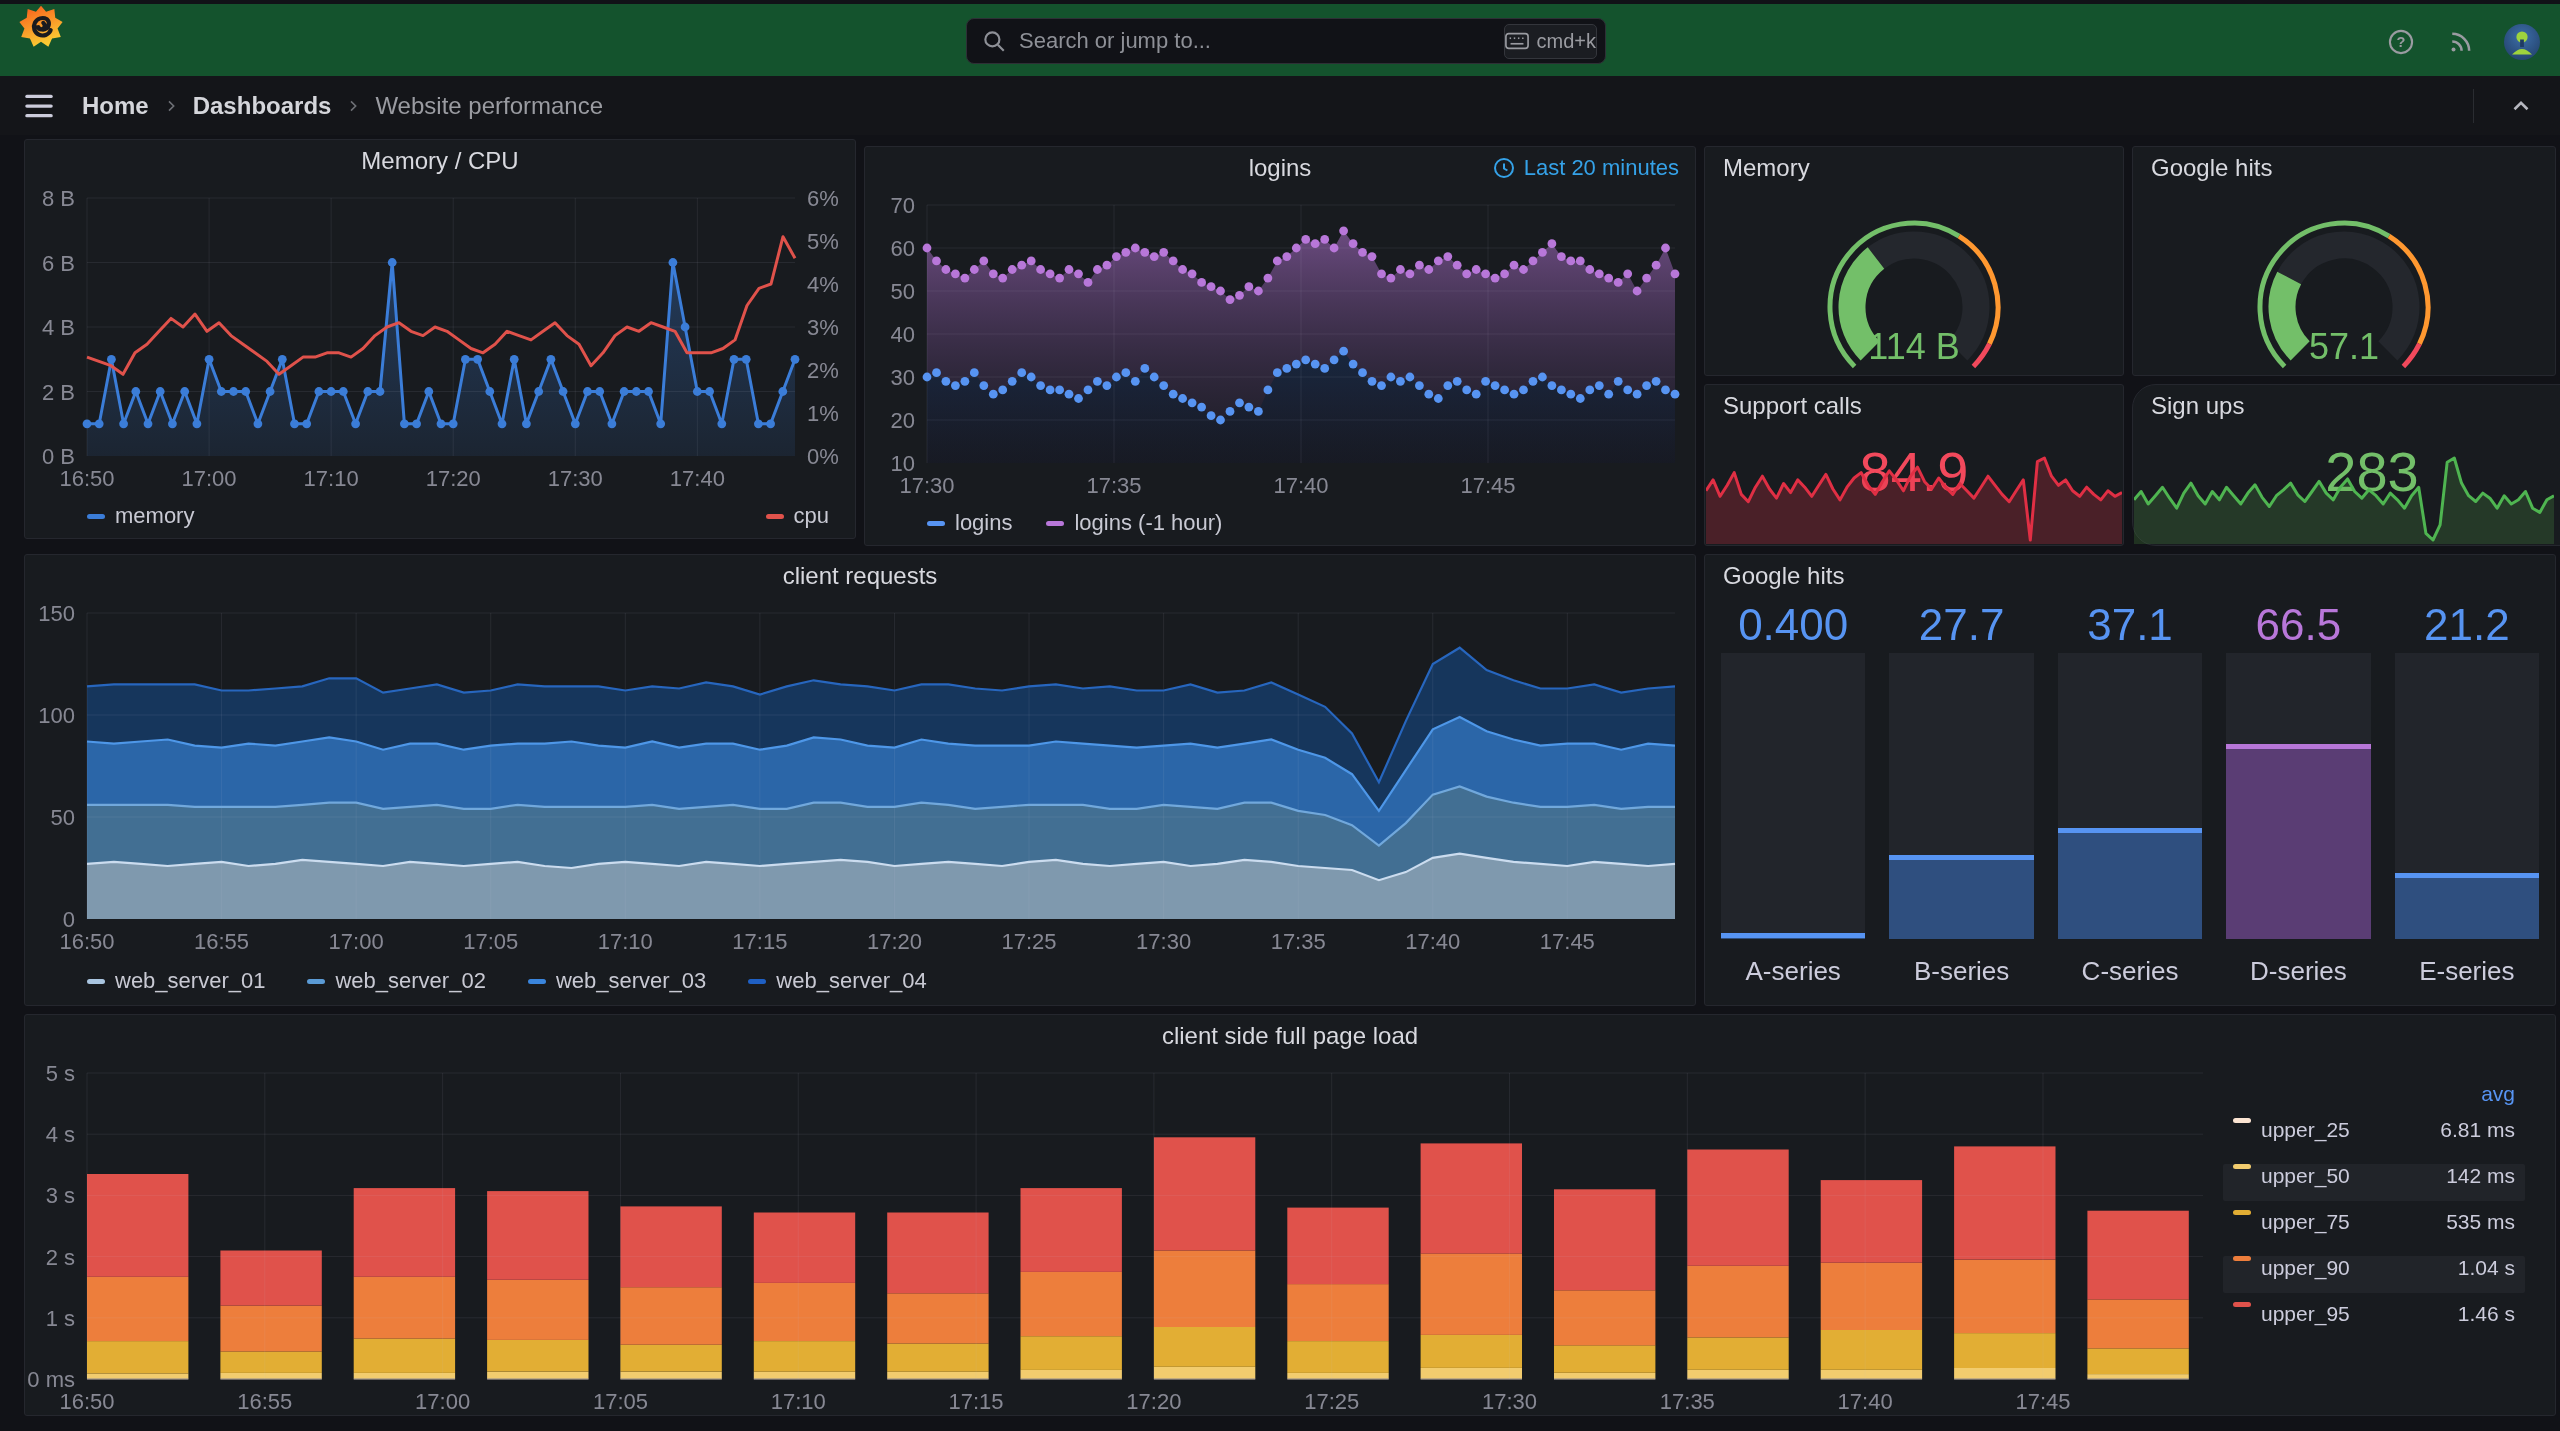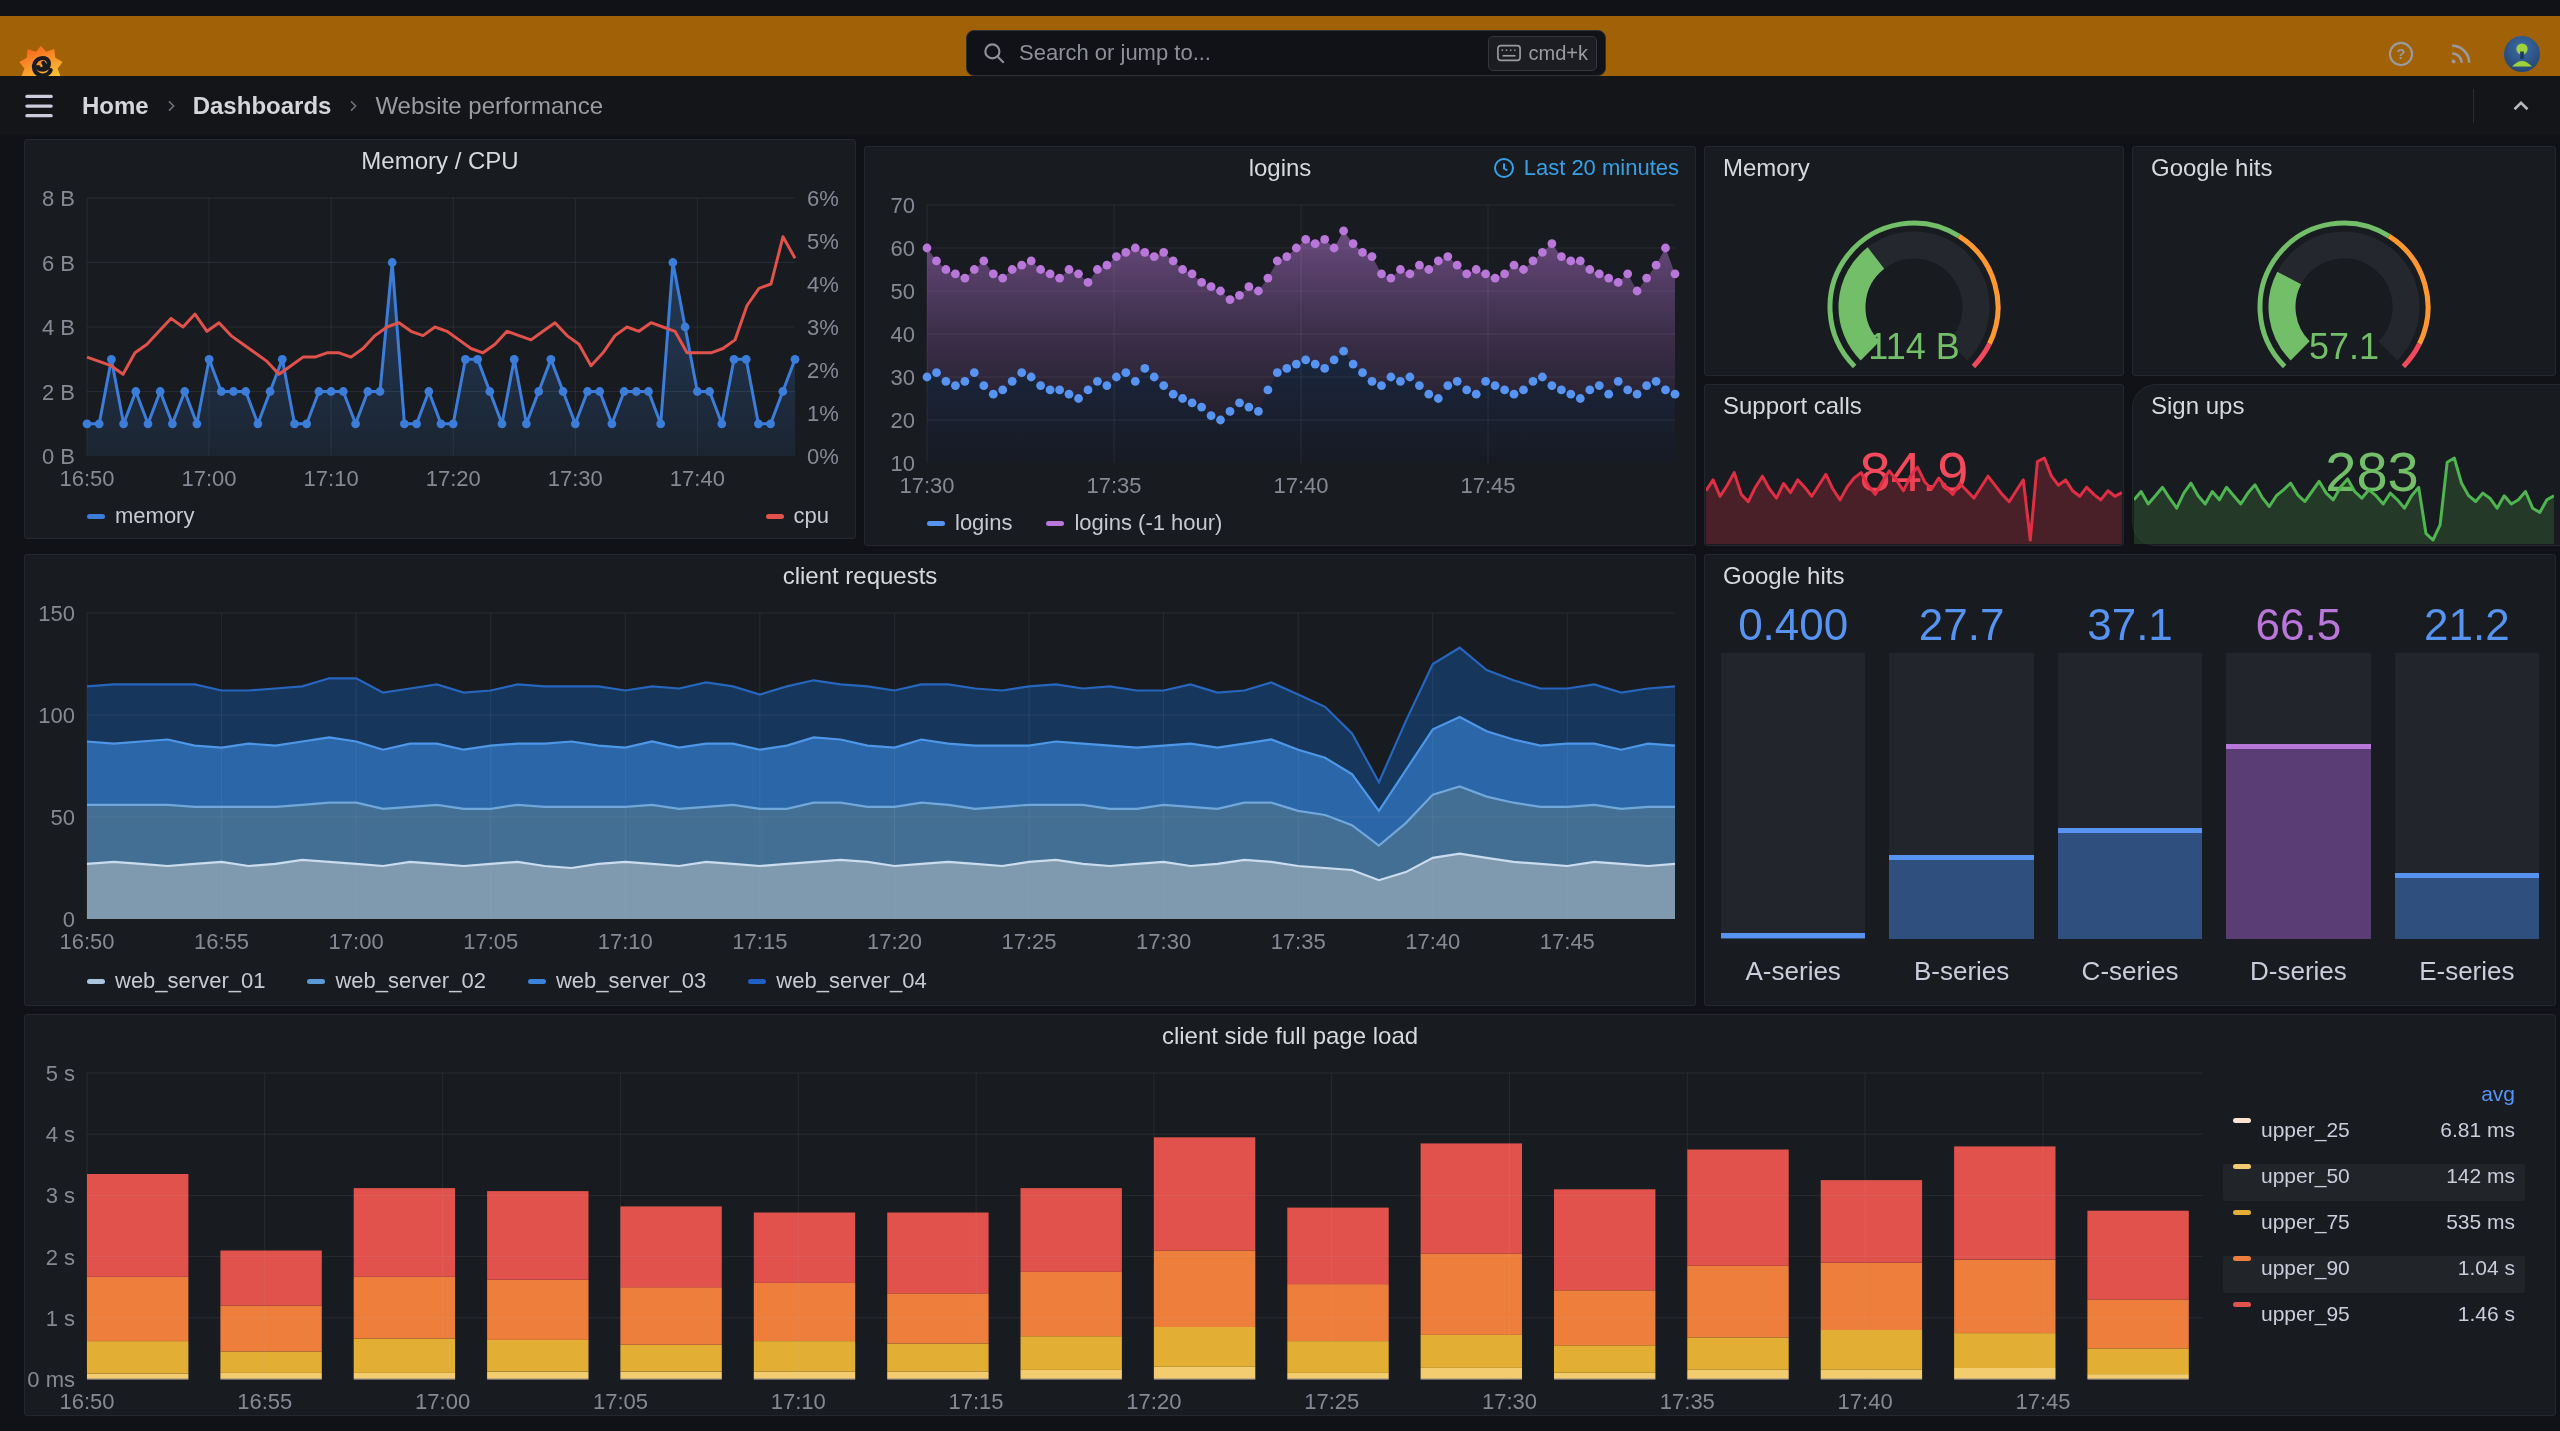--- a/index.html
+++ b/index.html
@@ -1,28 +1,28 @@
 <!DOCTYPE html>
 <html><head>
 <meta charset="utf-8">
 <style>
   html,body{margin:0;padding:0;background:#0c0d10;}
   #screen{position:relative;width:2560px;height:1431px;background:#111217;overflow:hidden;
     font-family:"Liberation Sans",sans-serif;color:#ccccdc;}
   
-  .topnav{position:absolute;left:0;top:16px;width:100%;height:75px;background:#a16207;
-    border-bottom:1px solid #0e0f12;display:flex;align-items:flex-end;box-sizing:border-box;}
+  .topnav{position:absolute;left:0;top:4px;width:100%;height:75px;background:#14532d;
+    border-bottom:1px solid #0e0f12;display:flex;align-items:flex-start;box-sizing:border-box;}
   .logo{margin-left:18px;width:46px;height:46px;}
   .searchbox{position:absolute;left:966px;top:14px;width:640px;height:46px;background:#111217;
     border:1px solid #2e3036;border-radius:8px;display:flex;align-items:center;box-sizing:border-box;padding:0 8px 0 14px;}
   .searchbox input{flex:1;background:transparent;border:none;outline:none;color:#c7c8d1;
     font-size:22px;font-family:"Liberation Sans",sans-serif;}
   .searchbox input::placeholder{color:#8e9097;}
   .kbd-chip{display:flex;align-items:center;gap:8px;border:1px solid #34363c;background:#1b1d22;
-    border-radius:5px;padding:5px 8px;color:#9a9ba1;font-size:20px;}
+    border-radius:5px;padding:5px 0;color:#9a9ba1;font-size:20px;}
   .nav-right{position:absolute;right:20px;top:0;height:75px;display:flex;align-items:center;gap:26px;}
   .iconbtn{width:34px;height:34px;display:flex;align-items:center;justify-content:center;cursor:pointer;}
   .avatar{width:36px;height:36px;border-radius:50%;background:radial-gradient(circle at 50% 35%,#3d6ea8,#1f3b63);
     display:flex;align-items:center;justify-content:center;overflow:hidden;}
   
   .crumbbar{position:absolute;left:0;top:76px;width:100%;height:59px;background:#141519;
     display:flex;align-items:center;box-sizing:border-box;padding:0 24px;}
   .crumbbar .ham{margin-right:28px;}
   .crumb{display:flex;align-items:center;gap:14px;font-size:24px;}
   .crumb .item{color:#d5d6db;font-weight:700;}

